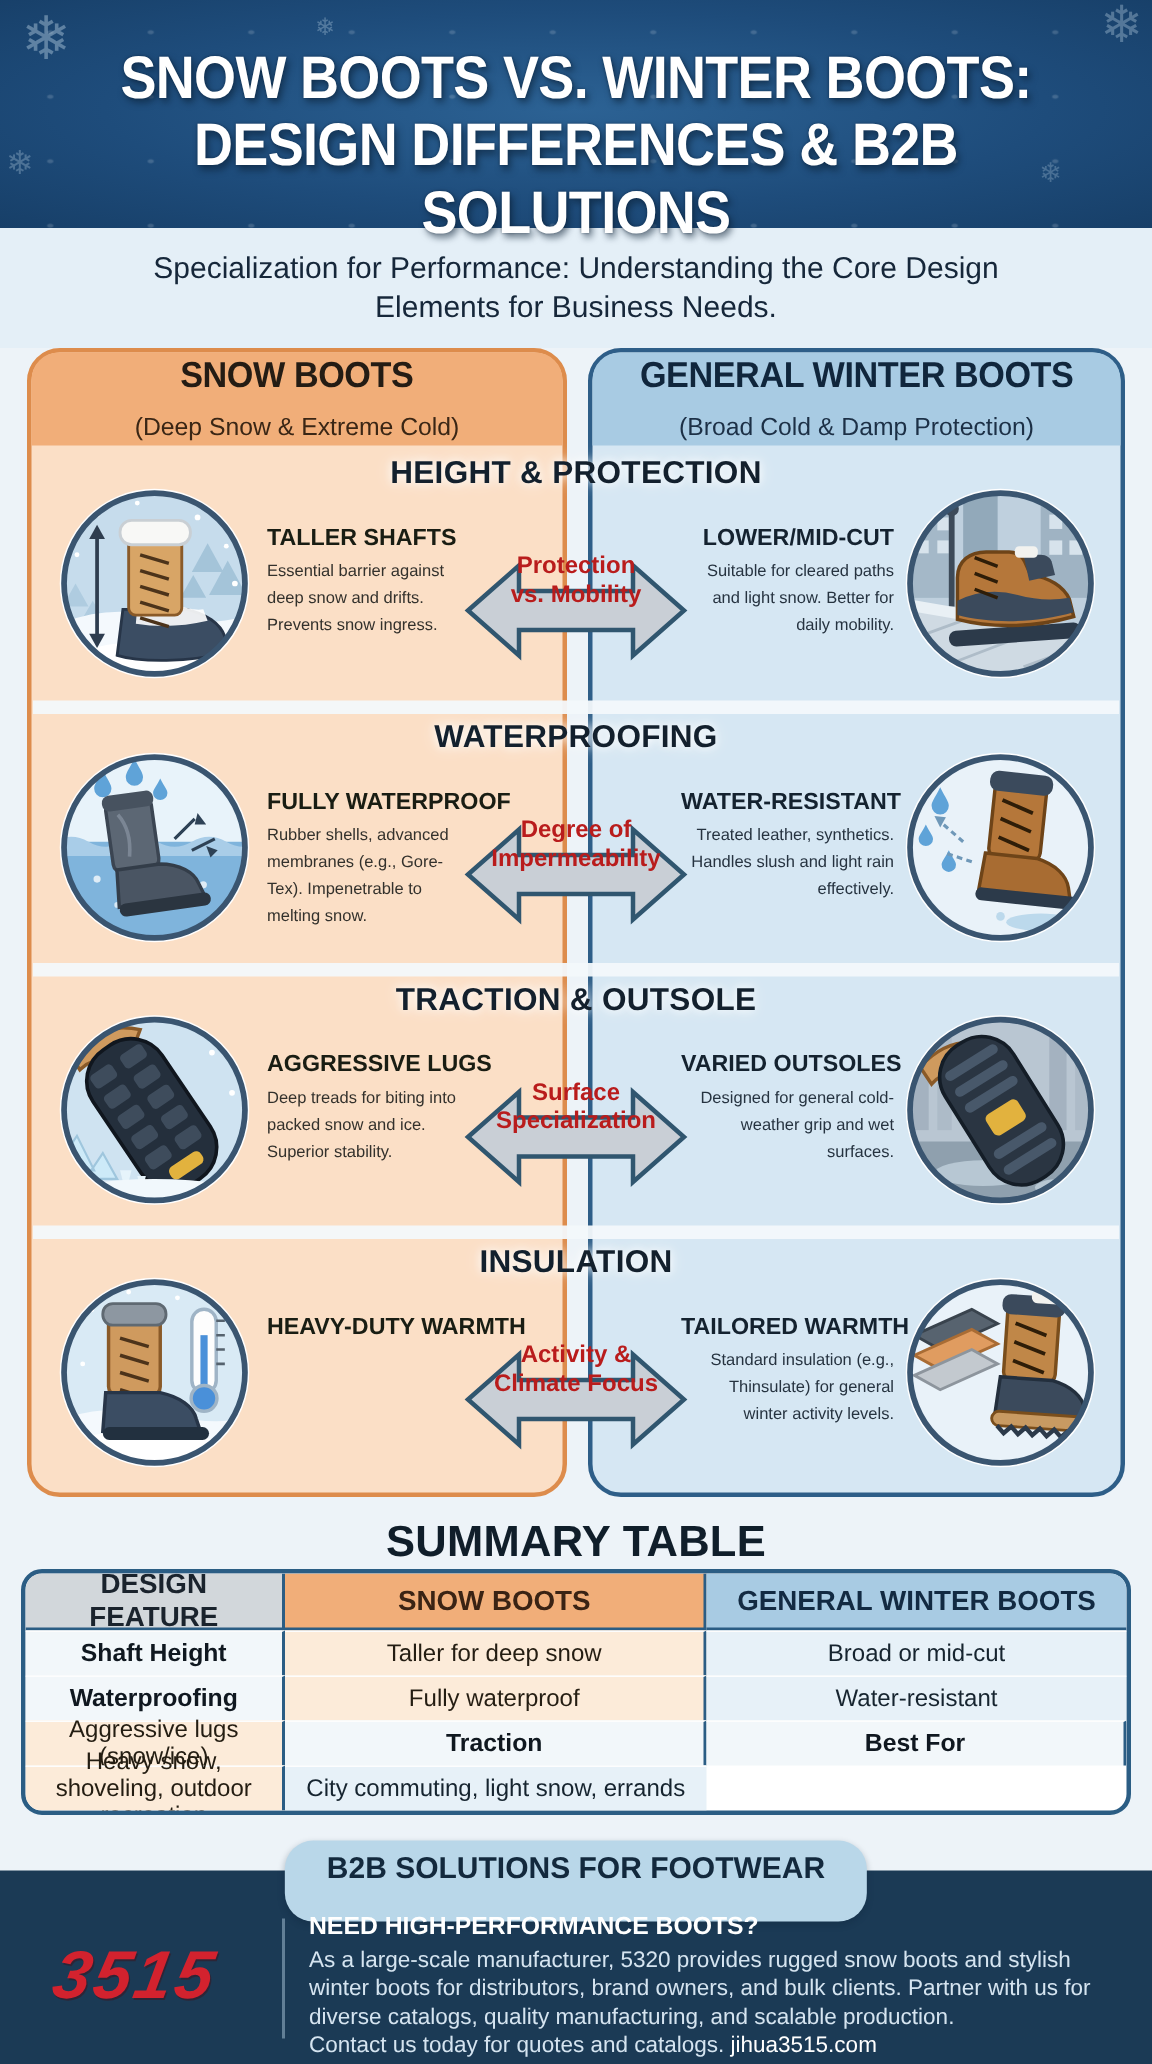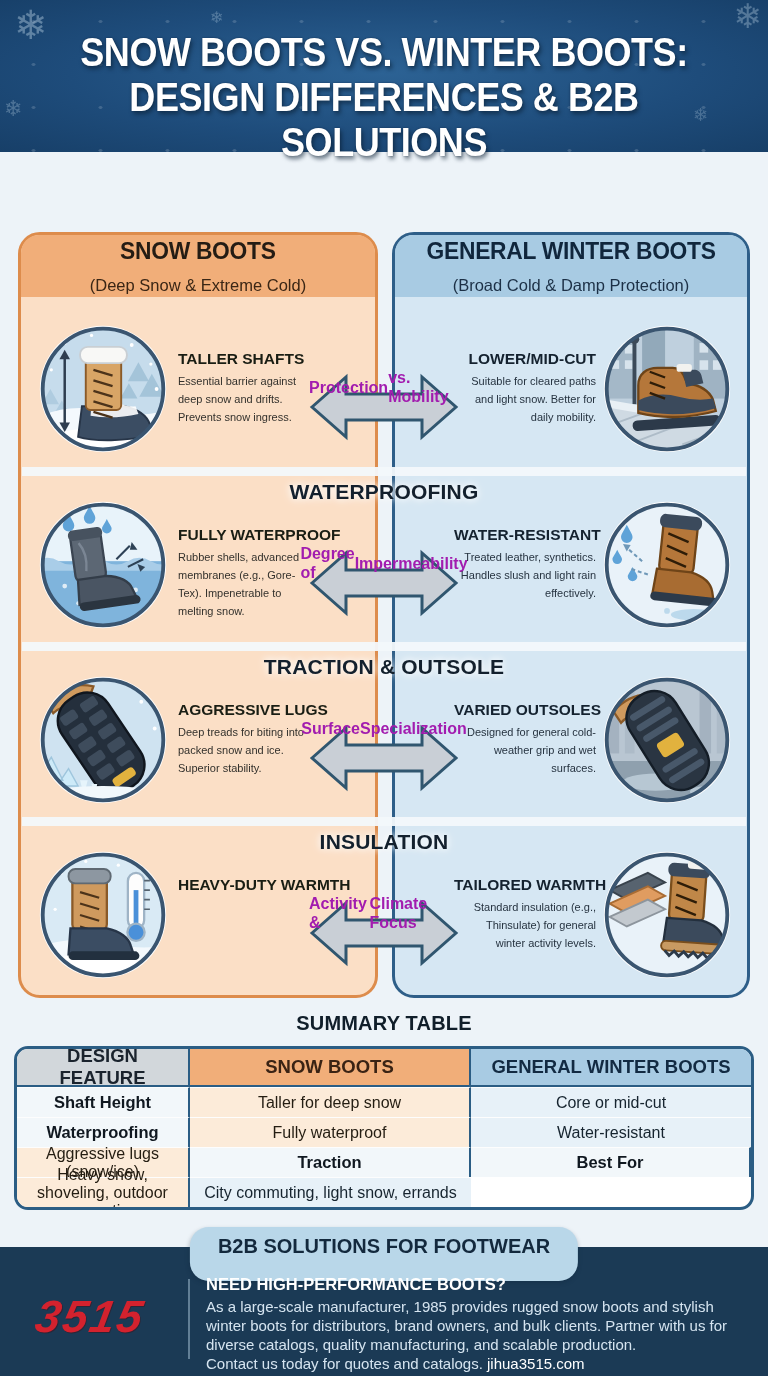--- a/index.html
+++ b/index.html
@@ -66,26 +66,26 @@
   .feat{position:absolute;top:54px}
   .feat h4{font-size:15.5px;font-weight:bold;margin-bottom:4px;white-space:nowrap;color:#191d13}
   .feat p{font-size:11px;line-height:18px;color:#33312c}
   .feat-l{left:178px;width:136px;text-align:left}
   .feat-r{left:454px;width:142px;text-align:right}
   .feat-r h4{color:#14222f}
   .feat-r p{color:#263340}
 
   .vs-arrow{position:absolute;left:309px;top:72px;width:150px;height:78}
   .vs-arrow svg{position:absolute;left:0;top:0}
-  .vs-label{position:absolute;left:0;top:0;width:150px;height:78;display:flex;flex-direction:row;
-    align-items:center;justify-content:center;font-size:16px;line-height:19px;font-weight:bold;color:#a21caf}
+  .vs-label{position:absolute;left:0;top:0;width:150px;height:78;display:flex;flex-direction:column;
+    align-items:center;justify-content:center;font-size:16px;line-height:19px;font-weight:bold;color:#b91c1c}
 
   
   .summary-title{position:absolute;left:0;top:1012px;width:768px;text-align:center;
-    font-size:20px;font-weight:bold;color:#101e2a;letter-spacing:.2px}
+    font-size:29px;font-weight:bold;color:#101e2a;letter-spacing:.2px}
   .tbl{position:absolute;left:14px;top:1046px;width:740px;border:3px solid #2b5d84;border-radius:14px;
     overflow:hidden;background:#fff;display:grid;grid-template-columns:173px 281px 280px}
   .tc{display:flex;align-items:center;justify-content:center;text-align:center;padding:0 6px}
   .th{height:38px;font-size:18.5px;font-weight:bold;border-bottom:2px solid #2b5d84}
   .th1{background:var(--table_gray_header,#d2d7db);color:#1a232d}
   .th2{background:var(--panel_orange_header,#f1ae79);color:#3a2314}
   .th3{background:var(--panel_blue_header,#a8cbe3);color:#122a42}
   .td{height:30px;font-size:16px;border-top:1.5px solid #fdfdfd}
   .td1{background:#f2f7fa;font-weight:bold;font-size:16.5px;color:#101820}
   .td2{background:#fcebd9;color:#241d12}
@@ -117,20 +117,23 @@
     <span class="flake f2">❄</span>
     <span class="flake f3">❄</span>
     <span class="flake f4">❄</span>
     <span class="flake f5">❄</span>
     <h1>
       <span>SNOW BOOTS VS. WINTER BOOTS:</span><br>
       <span>DESIGN DIFFERENCES &amp; B2B SOLUTIONS</span>
     </h1>
   </header>
 
+  <div class="subband">
+    <p>Specialization for Performance: Understanding the Core Design Elements for Business Needs.</p>
+  </div>
 
   <div class="compare">
 
     <div class="panel panel-left">
       <div class="panel-head">
         <h2>SNOW BOOTS</h2>
         <div class="psub">(Deep Snow &amp; Extreme Cold)</div>
       </div>
     </div>
 
@@ -139,20 +142,21 @@
         <h2>GENERAL WINTER BOOTS</h2>
         <div class="psub">(Broad Cold &amp; Damp Protection)</div>
       </div>
     </div>
 
     <div class="sep" style="top:235px"></div>
     <div class="sep" style="top:410px"></div>
     <div class="sep" style="top:585px"></div>
 
     <section class="sec" style="top:64px;height:176px">
+      <h3 class="sec-h">HEIGHT &amp; PROTECTION</h3>
       <div class="illus illus-l">
         <svg viewBox="0 0 140 140" width="134" height="134">
           <defs>
               <clipPath id="c1">
                 <circle cx="70" cy="70" r="63"></circle>
               </clipPath>
             </defs>
           <circle cx="70" cy="70" r="66" fill="#fff"></circle>
           <g clip-path="url(#c1)">
             <rect width="140" height="140" fill="#c6dcec"></rect>
@@ -480,41 +484,41 @@
   </div>
 
   <h2 class="summary-title">SUMMARY TABLE</h2>
   <div class="tbl">
     <div class="tc th th1 vr">DESIGN FEATURE</div>
     <div class="tc th th2 vr">SNOW BOOTS</div>
     <div class="tc th th3">GENERAL WINTER BOOTS</div>
 
     <div class="tc td td1 vr r0">Shaft Height</div>
     <div class="tc td td2 vr r0">Taller for deep snow</div>
-    <div class="tc td td3 r0">Core or mid-cut</div>
+    <div class="tc td td3 r0">Broad or mid-cut</div>
 
     <div class="tc td td1 vr">Waterproofing</div>
     <div class="tc td td2 vr">Fully waterproof</div>
     <div class="tc td td3">Water-resistant</div>
 
     <div class="tc td td2 vr">Aggressive lugs (snow/ice)</div>
     <div class="tc td td1 vr">Traction</div>
 
     <div class="tc td td1 vr">Best For</div>
     <div class="tc td td2 vr">Heavy snow, shoveling, outdoor recreation</div>
     <div class="tc td td3">City commuting, light snow, errands</div>
   </div>
 
   <footer class="footer">
     <div class="pill">B2B SOLUTIONS FOR FOOTWEAR</div>
     <div class="f-logo">3515</div>
     <div class="f-line"></div>
     <div class="f-text">
       <div class="f-head">NEED HIGH-PERFORMANCE BOOTS?</div>
-      <div class="f-body">As a large-scale manufacturer, 1985 provides rugged snow boots and stylish winter boots for distributors, brand owners, and bulk clients. Partner with us for diverse catalogs, quality manufacturing, and scalable production.</div>
+      <div class="f-body">As a large-scale manufacturer, 5320 provides rugged snow boots and stylish winter boots for distributors, brand owners, and bulk clients. Partner with us for diverse catalogs, quality manufacturing, and scalable production.</div>
       <div class="f-cta">
         <span>Contact us today for quotes and catalogs.</span>
         <span class="f-url">jihua3515.com</span>
       </div>
     </div>
   </footer>
 
 </div>
 
 </body></html>

